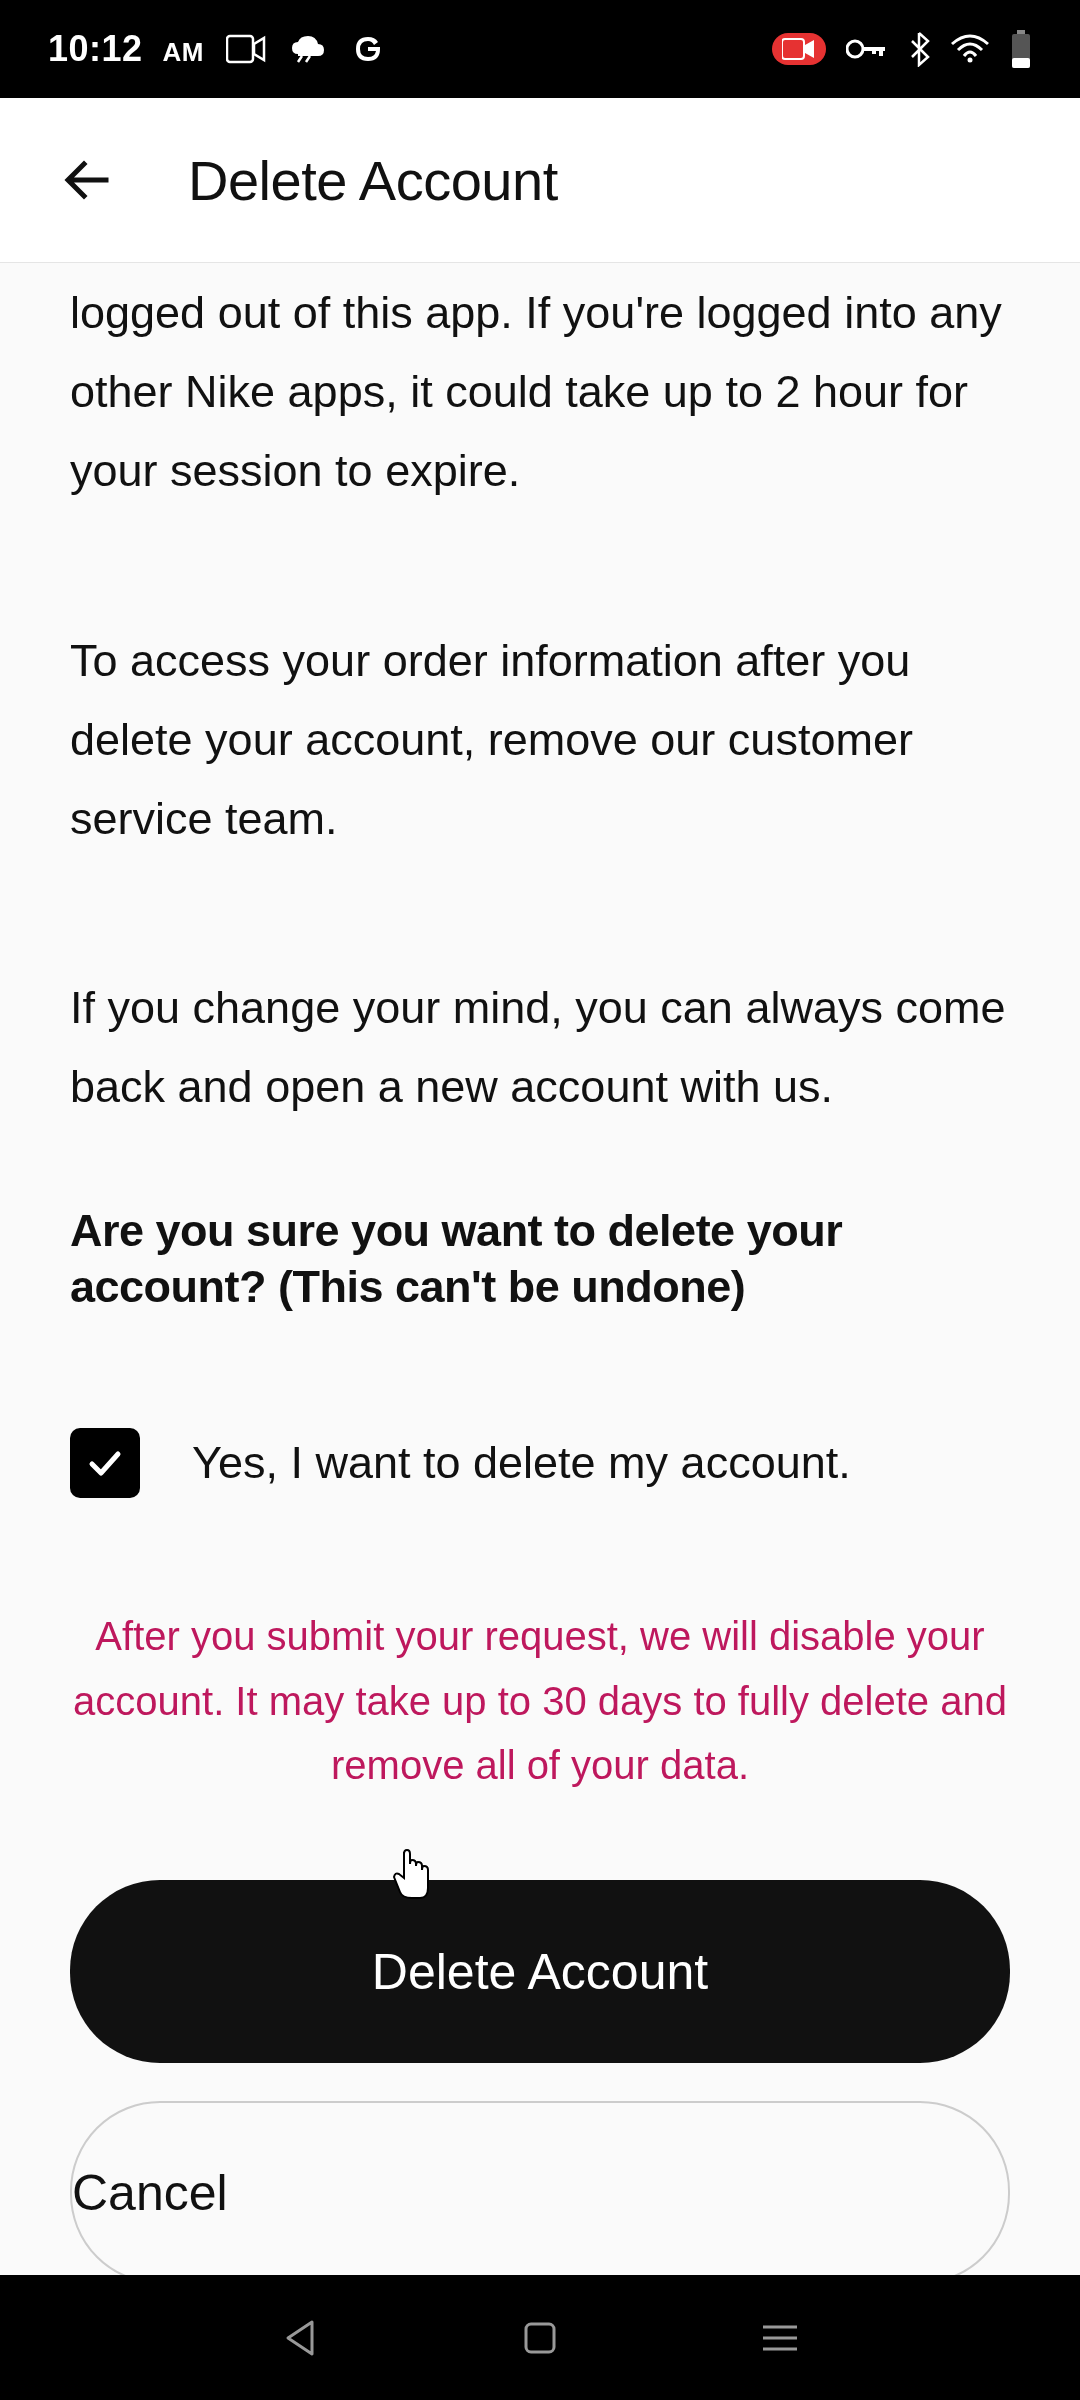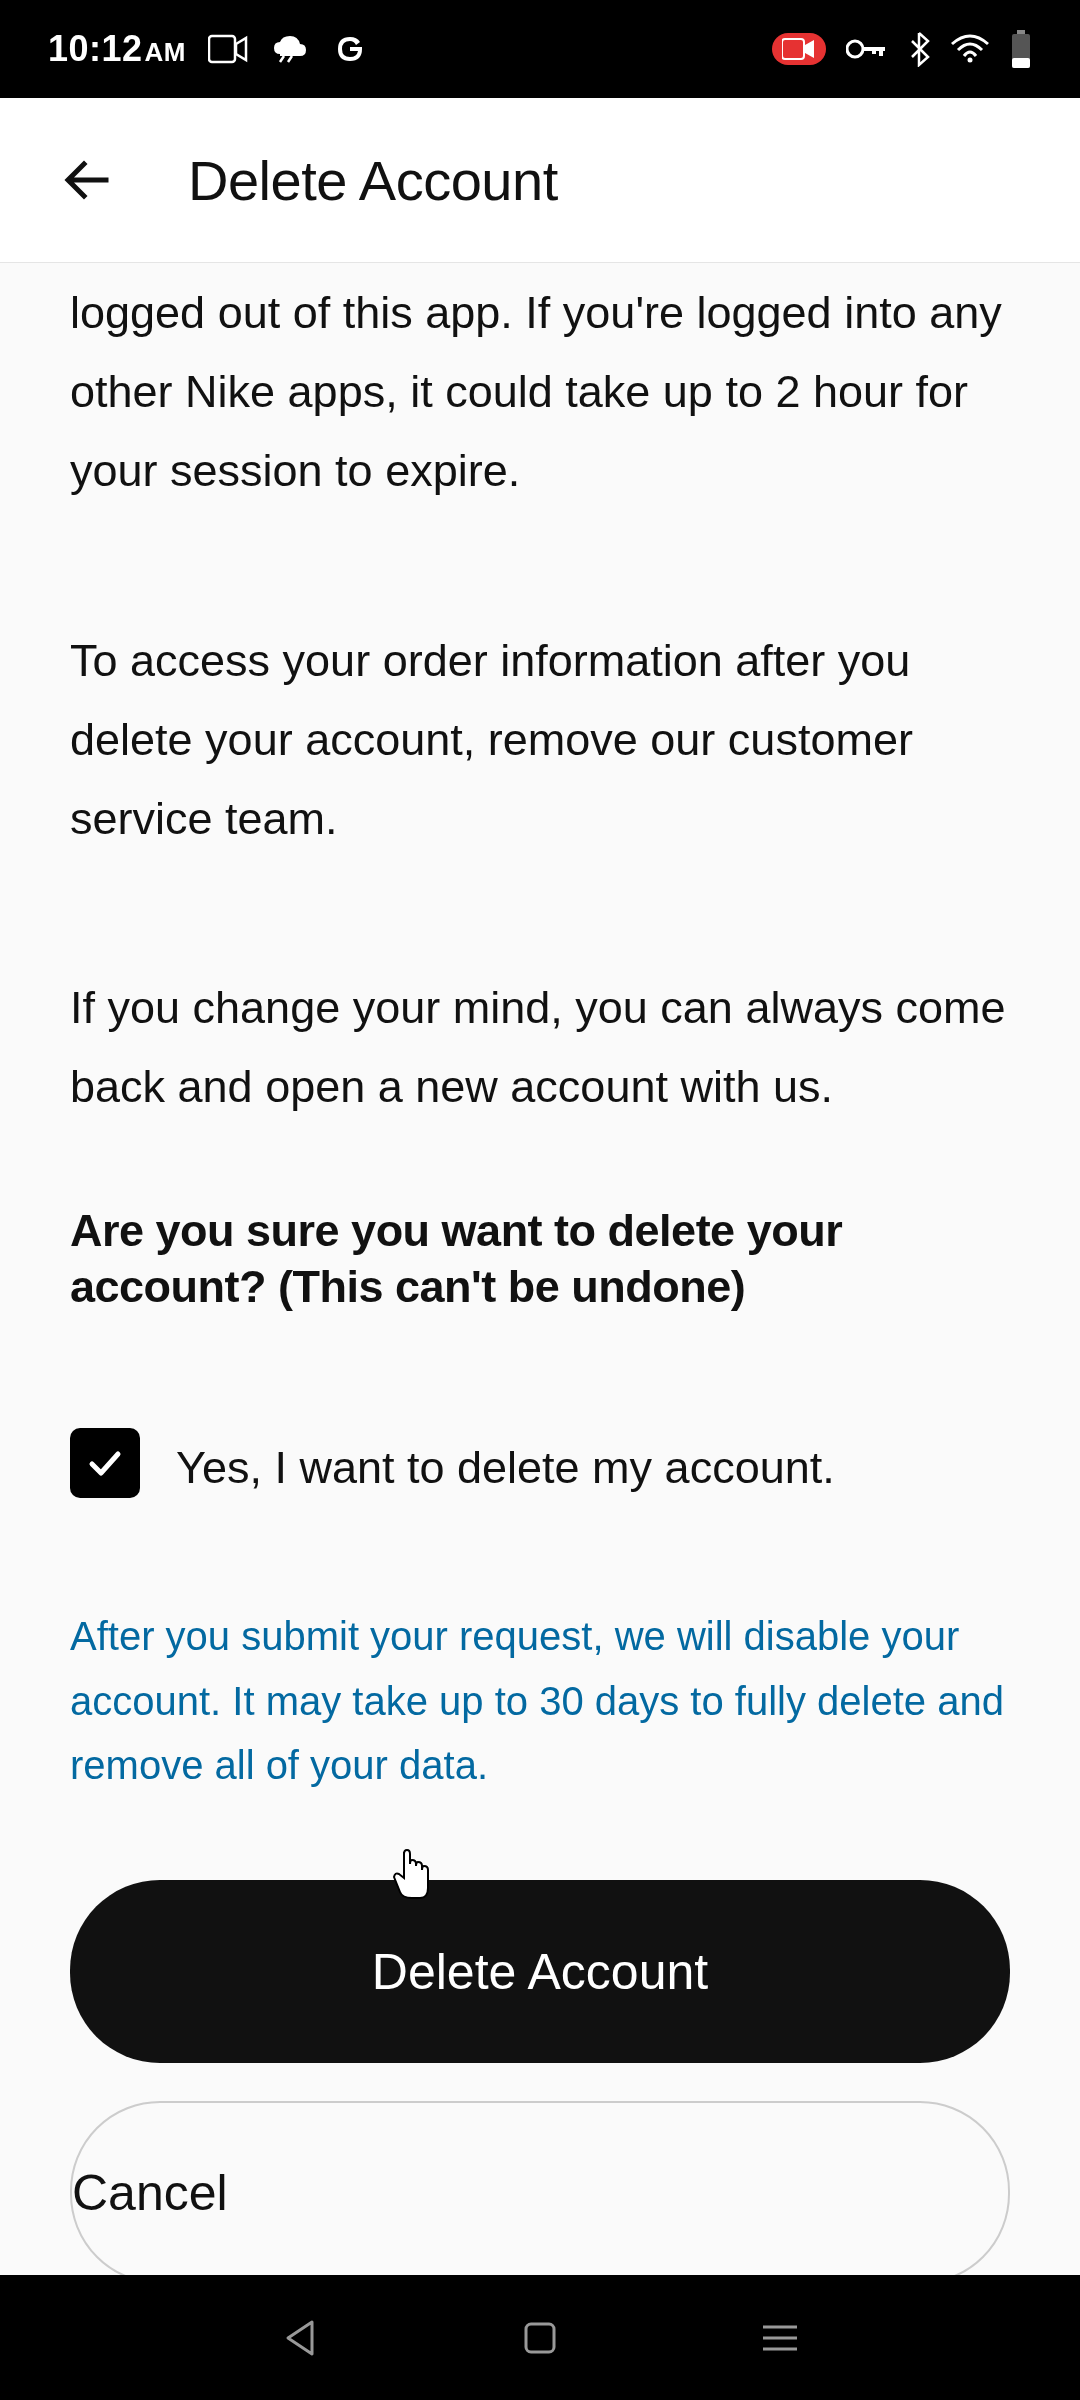--- a/index.html
+++ b/index.html
@@ -29,21 +29,21 @@
     align-items: center;
     gap: 22px;
     font-size: 36px;
     font-weight: 600;
   }
   .status-time {
     letter-spacing: 0.5px;
   }
   .status-time .ampm {
     font-size: 26px;
-    margin-left: 2px;
+    margin-left: 20px;
   }
   .status-right {
     display: flex;
     align-items: center;
     gap: 20px;
   }
   .status-icon-box {
     display: flex;
     align-items: center;
     justify-content: center;
@@ -102,44 +102,45 @@
   }
   .confirm-q {
     font-size: 45px;
     line-height: 1.26;
     font-weight: 700;
     margin-top: 76px;
     letter-spacing: -0.5px;
   }
   .checkbox-row {
     display: flex;
-    align-items: flex-end;
-    gap: 36px;
+    align-items: center;
+    gap: 52px;
     margin-top: 112px;
   }
   .checkbox {
     width: 70px;
     height: 70px;
     background: #000;
     border-radius: 10px;
     display: flex;
     align-items: center;
     justify-content: center;
     flex-shrink: 0;
     cursor: pointer;
   }
   .checkbox-label {
     font-size: 45px;
     line-height: 1.3;
   }
   .disclaimer {
     font-size: 40px;
     line-height: 1.62;
-    color: #0369a1;
+    color: #be185d;
     margin-top: 106px;
+    text-align: center;
   }
   .btn-primary {
     width: 100%;
     background: #111;
     color: #fff;
     border: none;
     border-radius: 90px;
     height: 183px;
     font-size: 50px;
     font-weight: 400;

